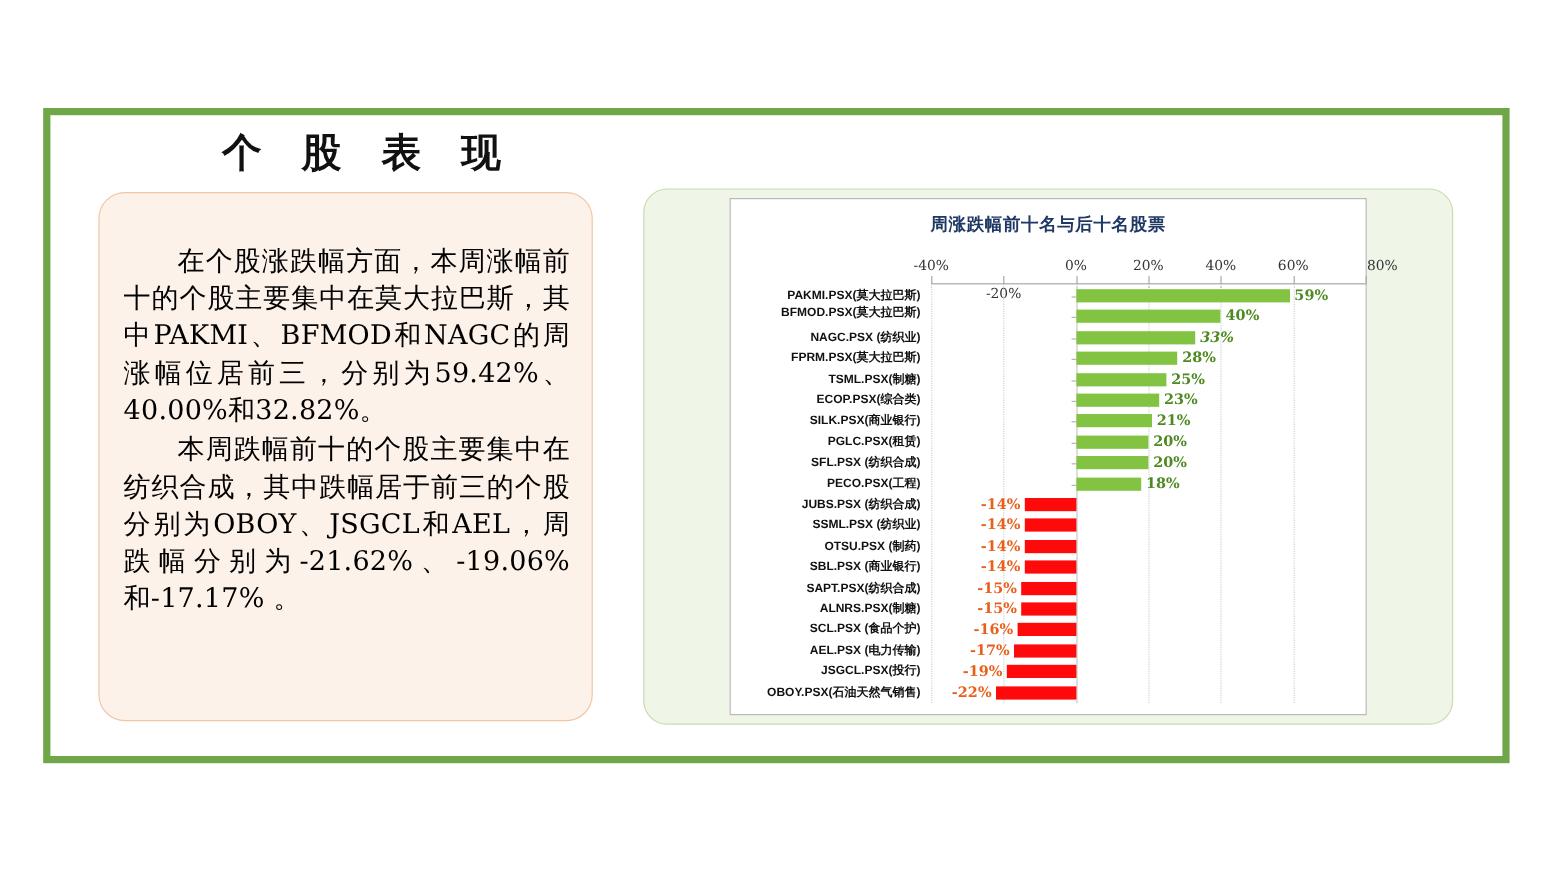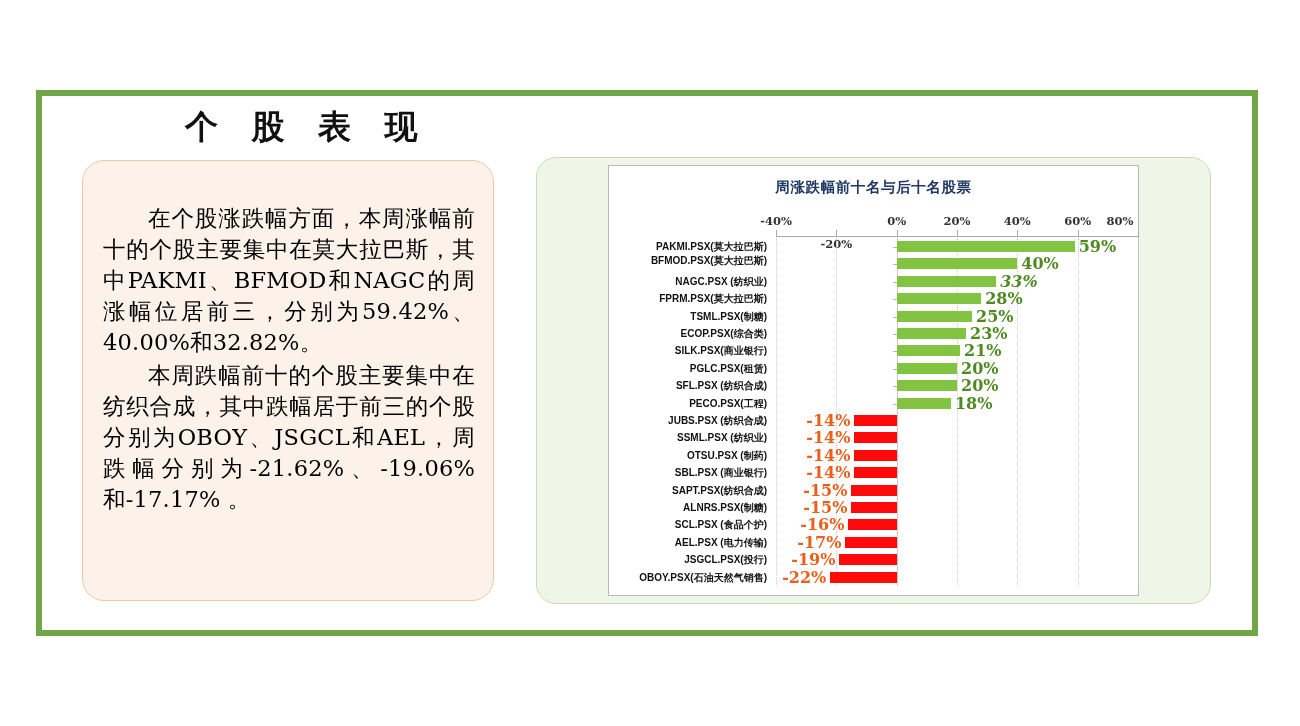--- a/index.html
+++ b/index.html
@@ -81,21 +81,21 @@
   }
   
   #plot{
     position:absolute;
     left:167px;   
     top:72px;     
     width:362px;  
     height:348px;
   }
   #axis-labels{
-    position:absolute;left:167px;top:48px;width:362px;height:18px;font-weight:bold;
+    position:absolute;left:167px;top:48px;width:362px;height:18px;
   }
   .tick-lab{
     position:absolute;
     transform:translateX(-50%);
     font-family:"DejaVu Serif", serif;
     font-size:11.5px;
     color:#333333;
     white-space:nowrap;
   }
   #gridlines{position:absolute;left:0;top:0;width:100%;height:100%;}
@@ -116,21 +116,21 @@
   }
   .bar{
     position:absolute;
     height:11px;
   }
   .bar.pos{background:#82C341;}
   .bar.neg{background:#FF0A0A;}
   .dlab{
     position:absolute;
     font-family:"DejaVu Serif", serif;
-    font-size:16px;
+    font-size:12px;
     font-weight:700;
     white-space:nowrap;
     line-height:11px;
   }
   .dlab.pos{color:#4E8A21;}
   .dlab.neg{color:#E8601C;}
   .cat{
     position:absolute;
     right:100%;
     margin-right:9px;
@@ -164,21 +164,21 @@
 
   <div id="chart-panel">
     <div id="chart-title">周涨跌幅前十名与后十名股票</div>
     <div id="axis-labels">
         <div class="tick-lab" style="left: 0px;">-40%</div>
         <div class="tick-lab" style="left: 60.3333px; margin-top: 23px;">-20%</div>
         <div class="tick-lab" style="left: 120.667px;">0%</div>
         <div class="tick-lab" style="left: 181px;">20%</div>
         <div class="tick-lab" style="left: 241.333px;">40%</div>
         <div class="tick-lab" style="left: 301.667px;">60%</div>
-        <div class="tick-lab" style="left: 344px; text-align: center;">80%</div>
+        <div class="tick-lab" style="left: 376px; text-align: center;">80%</div>
       </div>
     <div id="axis-top"></div>
     <div id="plot">
       <div id="gridlines">
           <div class="grid" style="left: 0px;"></div>
           <div class="grid" style="left: 60.3333px;"></div>
           <div class="grid zero" style="left: 120.667px;"></div>
           <div class="grid" style="left: 181px;"></div>
           <div class="grid" style="left: 241.333px;"></div>
           <div class="grid" style="left: 301.667px;"></div>

